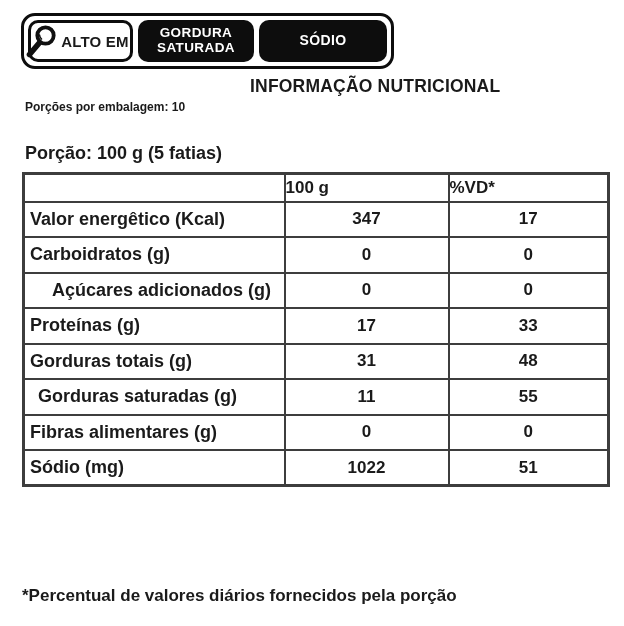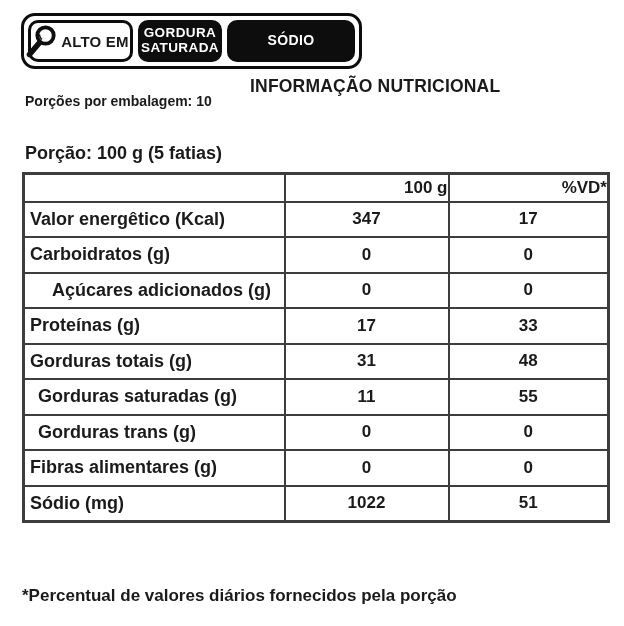--- a/index.html
+++ b/index.html
@@ -44,39 +44,39 @@
   }
   .pill.dark {
     background: var(--seal, #0d0d0d);
     color: #ffffff;
     flex-direction: column;
     line-height: 1.08;
     font-size: 13.5px;
     letter-spacing: 0.4px;
     text-align: center;
   }
-  .pill.tag-1 { width: 84px; }
+  .pill.tag-1 { width: 116px; }
   .pill.tag-2 { width: 128px; font-size: 14px; }
   .alto-label { font-size: 15px; letter-spacing: 0.2px; white-space: nowrap; }
   .lens { display: flex; align-items: center; margin-right: 1px; }
 
   
   .title {
     position: absolute;
     left: 250px;
     top: 76px;
     font-size: 17.5px;
     letter-spacing: 0.2px;
     white-space: nowrap;
   }
   .servings {
     position: absolute;
     left: 25px;
-    top: 93px;
-    font-size: 14px;
+    top: 100px;
+    font-size: 12px;
     white-space: nowrap;
   }
   .serving-size {
     position: absolute;
     left: 25px;
     top: 143px;
     font-size: 18px;
     white-space: nowrap;
   }
 
@@ -91,21 +91,21 @@
     border: 3px solid var(--line, #3d3d3d);
   }
   .nutri th, .nutri td {
     border: 2px solid var(--line, #3d3d3d);
     font-weight: bold;
     color: var(--ink, #1a1a1a);
   }
   .nutri thead th {
     height: 28px;
     font-size: 17px;
-    text-align: right;
+    text-align: left;
     vertical-align: middle;
   }
   .nutri td { height: 35.5px; vertical-align: middle; }
   .nutri td.lbl {
     text-align: left;
     font-size: 18px;
     padding-left: 5px;
     white-space: nowrap;
     margin-left: 28px;
   }
@@ -192,25 +192,20 @@
           <td class="lbl ind0">Gorduras totais (g)</td>
           <td class="num">31</td>
           <td class="num">48</td>
         </tr>
         <tr>
           <td class="lbl ind1">Gorduras saturadas (g)</td>
           <td class="num">11</td>
           <td class="num">55</td>
         </tr>
         <tr>
-          <td class="lbl ind1">Gorduras trans (g)</td>
-          <td class="num">0</td>
-          <td class="num">0</td>
-        </tr>
-        <tr>
           <td class="lbl ind0">Fibras alimentares (g)</td>
           <td class="num">0</td>
           <td class="num">0</td>
         </tr>
         <tr>
           <td class="lbl ind0">Sódio (mg)</td>
           <td class="num">1022</td>
           <td class="num">51</td>
         </tr>
       </tbody>

